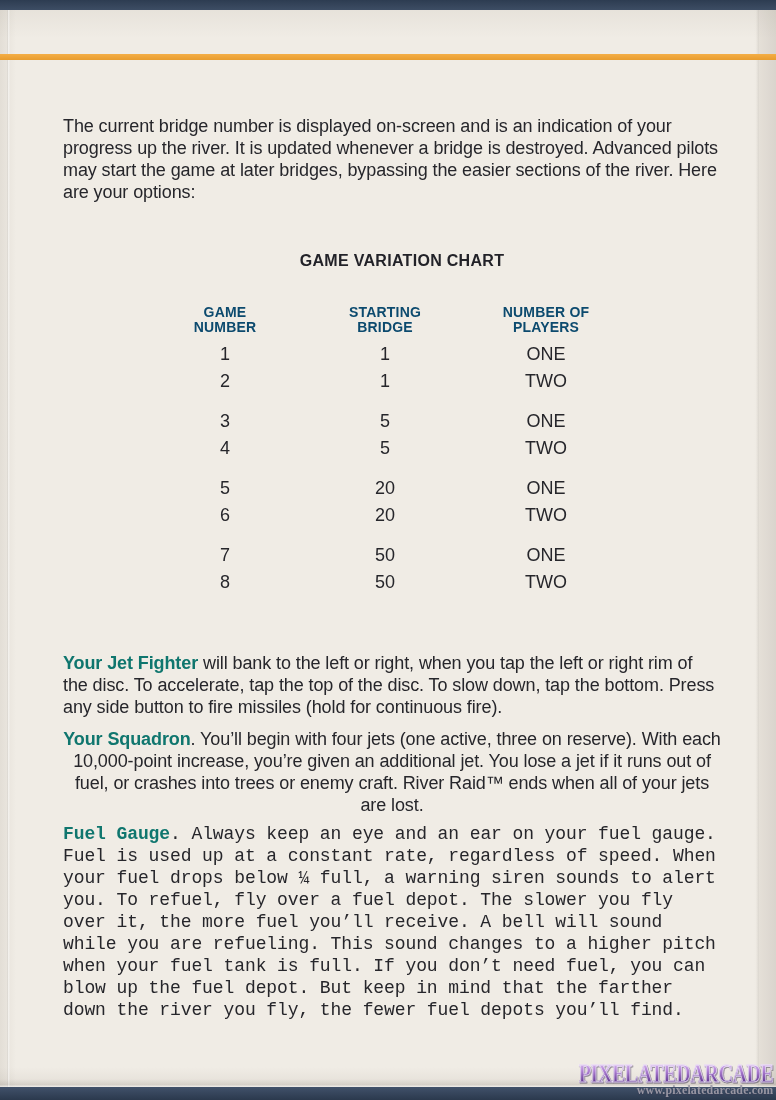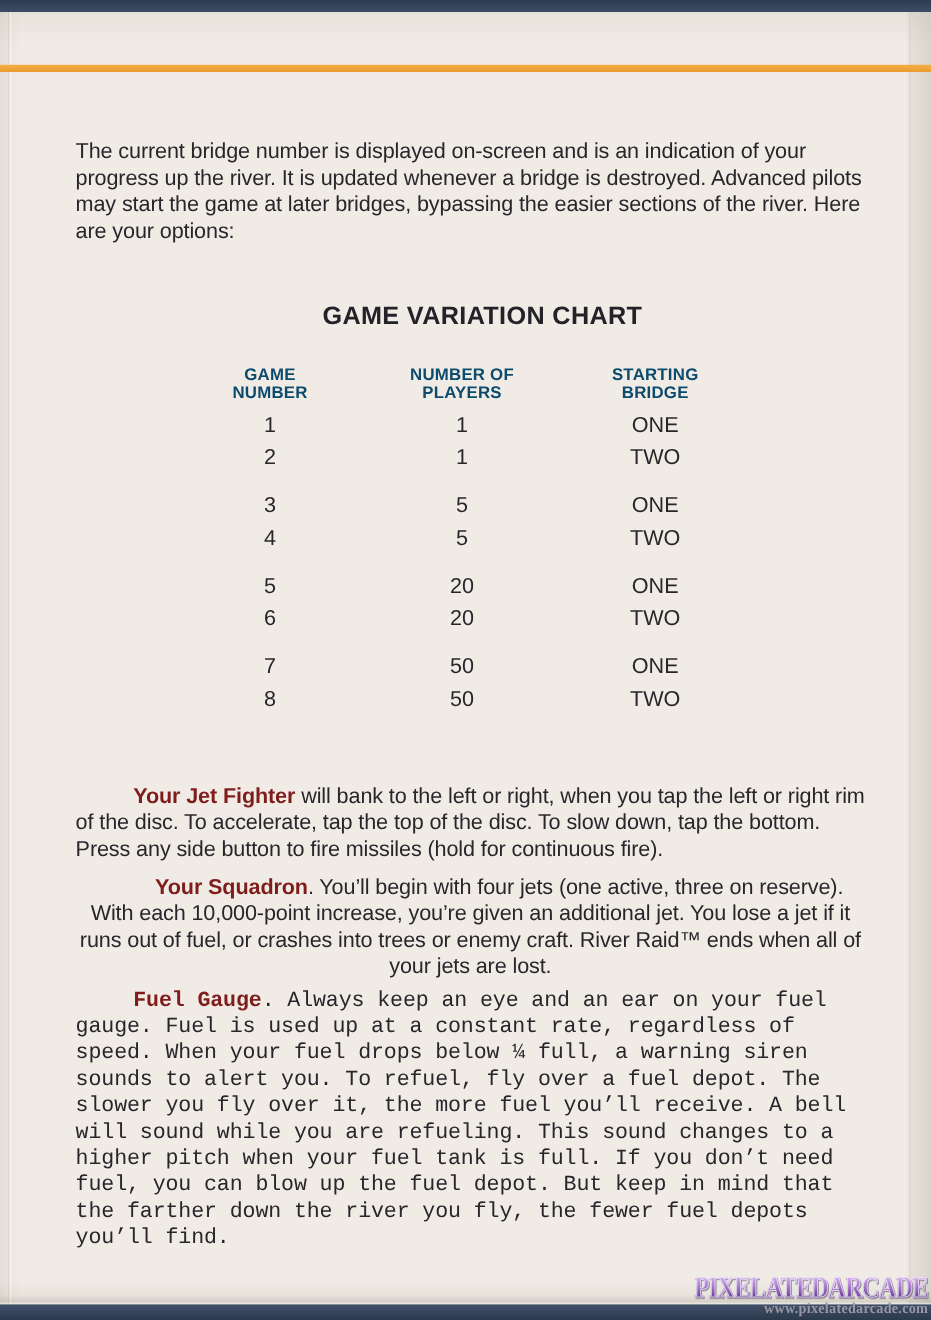--- a/index.html
+++ b/index.html
@@ -46,30 +46,30 @@
   .stripe {
     position: absolute; left: 0; right: 0; top: 54px; height: 6px; z-index: 1;
     background: linear-gradient(180deg, #f4ae46, #e89c2e);
   }
 
   .body-text {
     position: absolute; left: 63px; width: 658px; margin: 0;
     font-size: 18px; line-height: 22px; letter-spacing: -0.1px;
     color: #26262b; z-index: 1;
   }
-  .body-text strong { font-weight: bold; color: #7f1d1d; margin-left: 48px; }
+  .body-text strong { font-weight: bold; color: #0f766e; }
   .intro { top: 115px; }
   .para-jet      { top: 652px; }
   .para-squadron { top: 728px; text-align: center; }
   .para-fuel     { top: 823px; font-family: Liberation Mono, monospace; }
 
   .chart-title {
     position: absolute; top: 252px; left: 0; width: 776px; margin: 0;
     padding-left: 28px; text-align: center; z-index: 1;
-    font-size: 21px; font-weight: bold; letter-spacing: 0.3px; color: #222228;
+    font-size: 16px; font-weight: bold; letter-spacing: 0.3px; color: #222228;
   }
 
   .chart { position: absolute; top: 305px; left: 150px; width: 472px; color: #26262b; z-index: 1; }
   .chart-head, .crow {
     display: grid; grid-template-columns: 150px 170px 152px; text-align: center;
   }
   .chart-head { font-weight: bold; font-size: 14px; line-height: 15px; letter-spacing: 0.2px; color: #0c4a6e; }
   .chart-head .hline { display: block; }
   .chart-rows { margin-top: 6px; }
   .crow { font-size: 18px; line-height: 27px; }
@@ -111,26 +111,26 @@
 
   <h2 class="chart-title">GAME VARIATION CHART</h2>
 
   <div class="chart">
     <div class="chart-head">
       <div>
         <span class="hline">GAME</span>
         <span class="hline">NUMBER</span>
       </div>
       <div>
+        <span class="hline">STARTING</span>
+        <span class="hline">BRIDGE</span>
+      </div>
+      <div>
         <span class="hline">NUMBER OF</span>
         <span class="hline">PLAYERS</span>
-      </div>
-      <div>
-        <span class="hline">STARTING</span>
-        <span class="hline">BRIDGE</span>
       </div>
     </div>
 
     <div class="chart-rows">
       <div class="row-group">
         <div class="crow">
           <span>1</span>
           <span>1</span>
           <span>ONE</span>
         </div>

